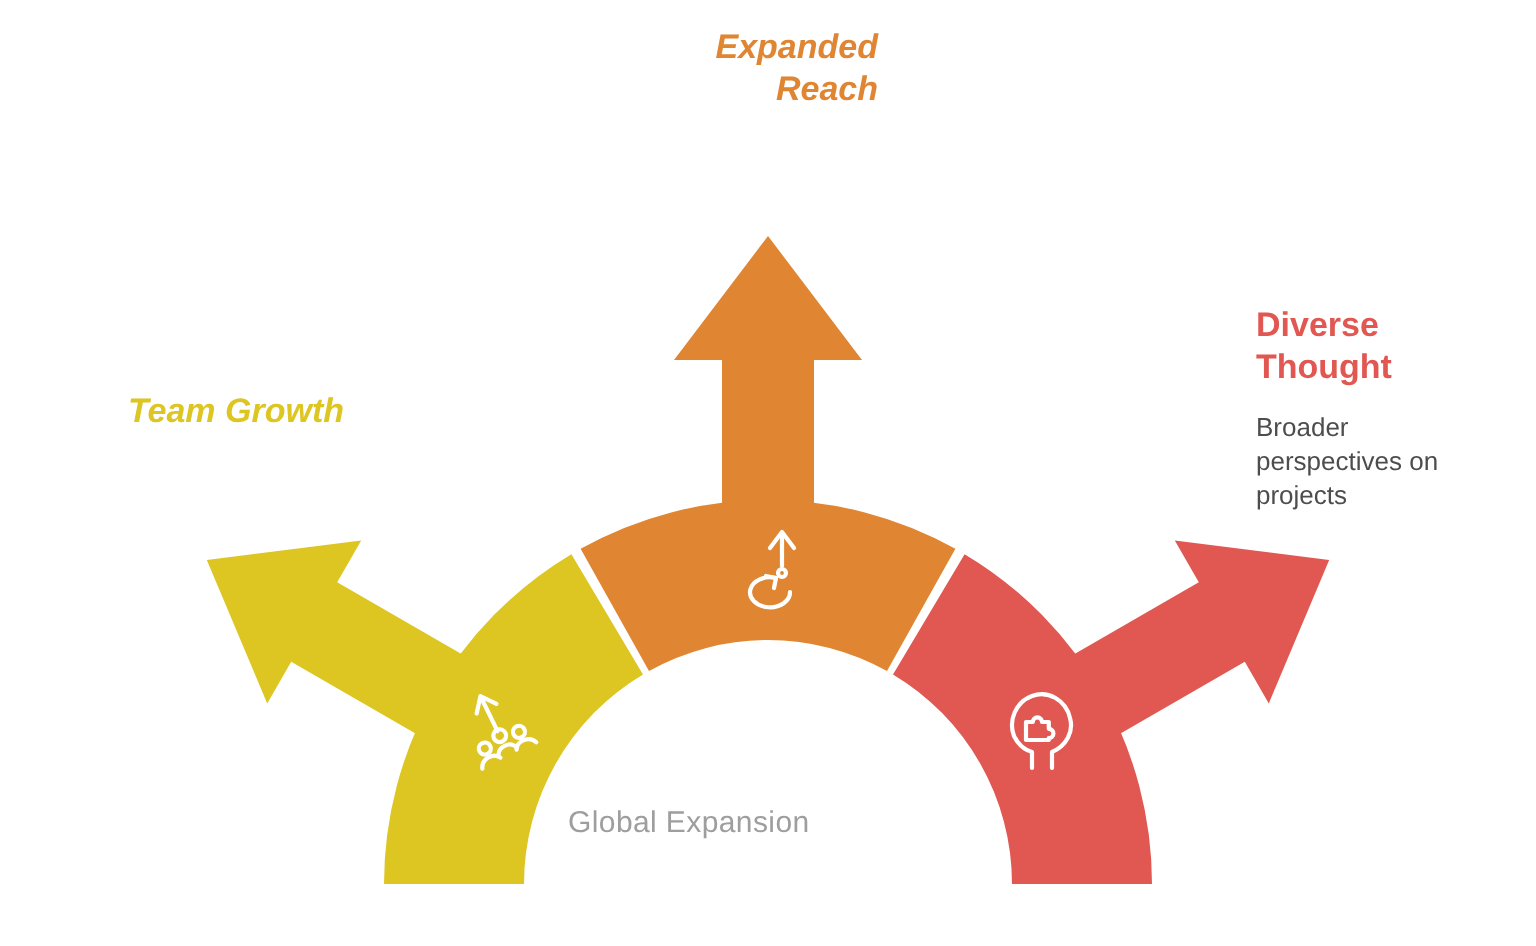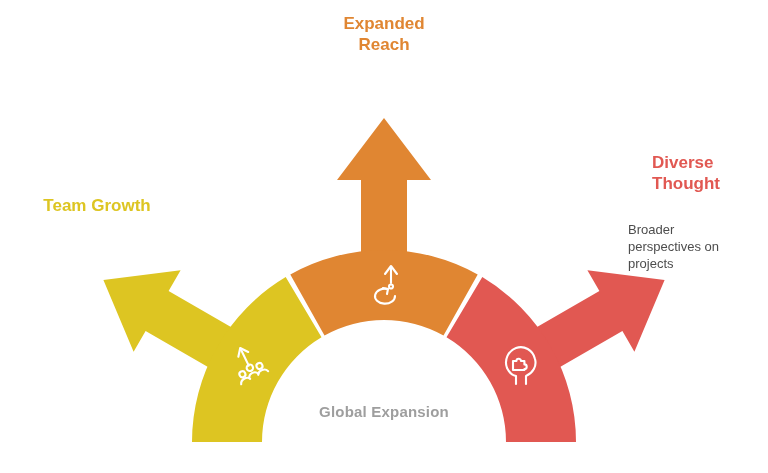--- a/index.html
+++ b/index.html
@@ -3,25 +3,25 @@
 <meta charset="utf-8">
 <style>
   html,body{margin:0;padding:0;background:#ffffff;}
   body{font-family:"Liberation Sans", sans-serif;}
   .stage{position:relative;width:768px;height:473px;background:#ffffff;overflow:hidden;}
   .diagram-svg{position:absolute;left:0;top:0;}
   .icon-stroke{fill:none;stroke:#ffffff;stroke-width:2.1;stroke-linecap:round;stroke-linejoin:round;}
   .label{position:absolute;}
   .title{font-weight:bold;font-size:17px;line-height:1.22;}
   .desc{font-size:13px;line-height:1.32;color:var(--desc_text);}
-  .center-text{text-align:center;}
+  .center-text{text-align:right;font-style:italic;}
   .title-yellow{color:var(--yellow);}
   .title-orange{color:var(--orange);}
-  .title-red{color:var(--red);margin-left:24px;}
-  .center-label{position:absolute;font-weight:bold;font-size:15px;color:var(--center_text);text-align:center;letter-spacing:.2px;}
+  .title-red{color:var(--red);}
+  .center-label{position:absolute;font-weight:normal;font-size:15px;color:var(--center_text);text-align:left;letter-spacing:.2px;}
 </style>
 </head>
 <body>
 
 <div class="stage">
 
   <svg class="diagram-svg" width="768" height="473" viewBox="0 0 768 473" xmlns="http://www.w3.org/2000/svg">
 
     <g>
       <path transform="translate(384,442) rotate(-60)" d="M-23,-175 L-23,-262 L-47,-262 L0,-324 L47,-262 L23,-262 L23,-175 Z" fill="#ddc522"></path>
@@ -58,17 +58,17 @@
       <path class="icon-stroke" d="M5,21 L5,13 C12,10 16,3 14,-4 C12,-13 3,-18 -5,-15 C-13,-12 -17,-3 -14,5 C-12,9 -9,12 -5,13 L-5,21"></path>
       <path class="icon-stroke" d="M-8,7 V-2 H-4.6 A2.3,2.3 0 1 1 0,-2 H3.4 V1.4 A2.3,2.3 0 1 1 3.4,6 V7 Z"></path>
     </g>
   </svg>
 
   <div class="label title title-yellow center-text" style="left:22px;top:196px;width:150px;">Team Growth</div>
 
   <div class="label title title-orange center-text" style="left:329px;top:14px;width:110px;">Expanded Reach</div>
 
   <div class="label title title-red" style="left:628px;top:153px;width:90px;">Diverse Thought</div>
-  <div class="label desc" style="left:628px;top:205px;width:115px;margin-top:16px;">Broader perspectives on projects</div>
+  <div class="label desc" style="left:628px;top:205px;width:115px;">Broader perspectives on projects</div>
 
   <div class="center-label" style="left:284px;top:403px;width:200px;">Global Expansion</div>
 
 </div>
 
 </body></html>

